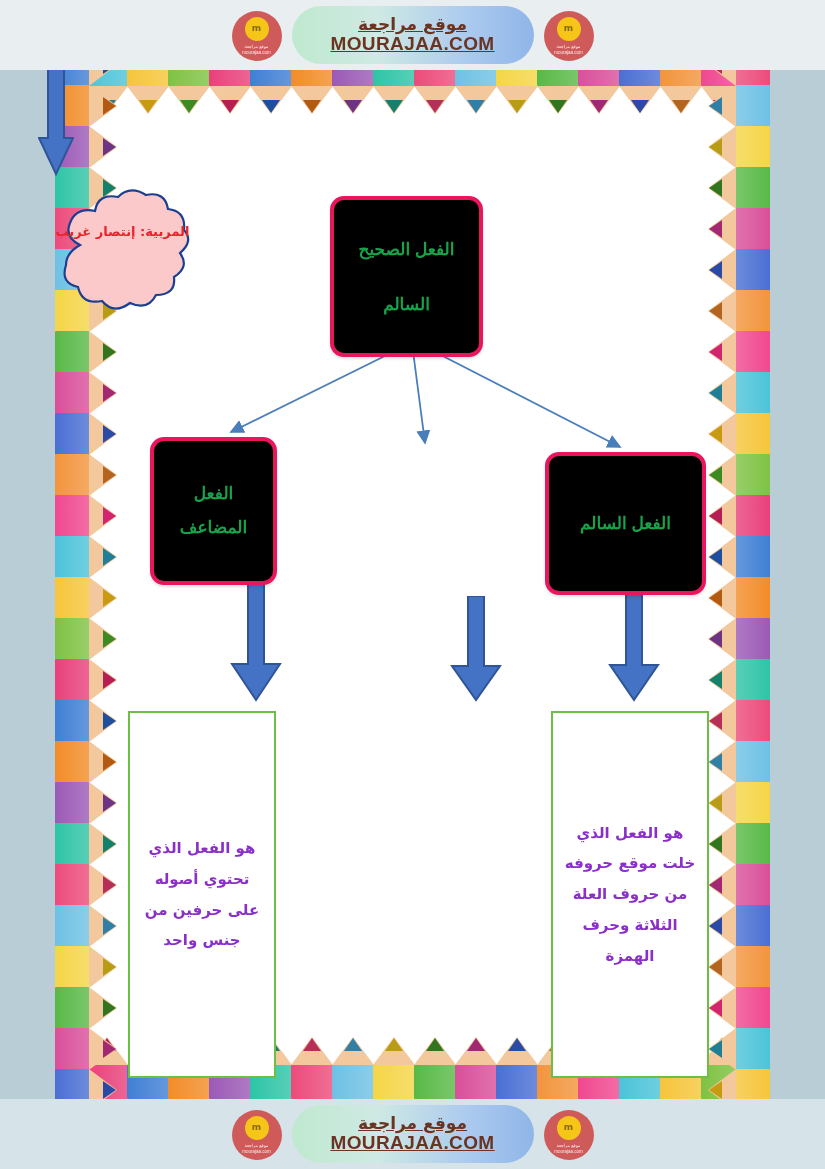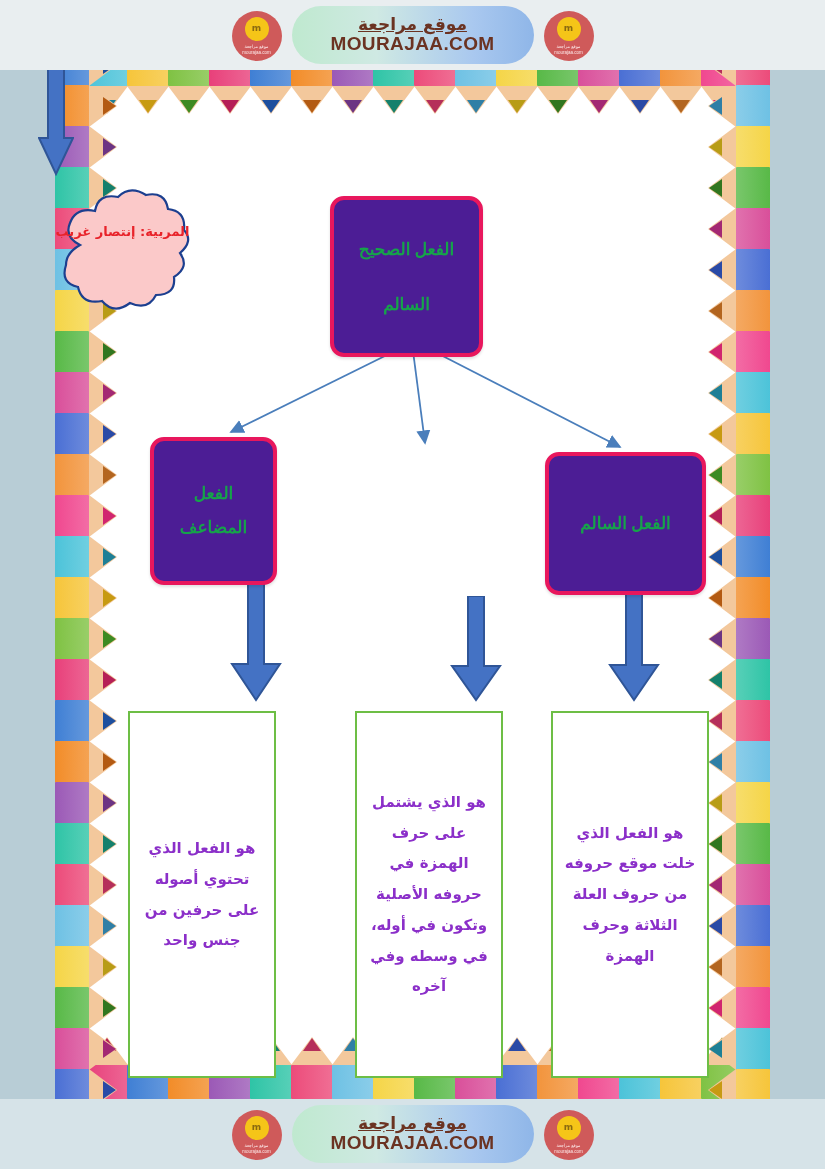--- a/index.html
+++ b/index.html
@@ -75,21 +75,21 @@
     display:flex;flex-direction:column;align-items:center;justify-content:center;
     line-height:1.05;
   }
   .wm-ar{
     font-size:17px;font-weight:bold;color:#6b3322;
     text-decoration:underline;direction:rtl;
     font-family:"DejaVu Sans", sans-serif;
   }
   .wm-en{
     font-size:19px;font-weight:bold;color:#6b3322;
-    letter-spacing:.4px;
+    text-decoration:underline;letter-spacing:.4px;
     font-family:"Liberation Sans", sans-serif;
   }
   .wm-badge{
     position:absolute;top:5px;width:50px;height:50px;border-radius:50%;
     background:#cf5a5a;
     display:flex;flex-direction:column;align-items:center;justify-content:center;
   }
   .wm-badge.left{right:-60px;}
   .wm-badge.right{left:-60px;}
   .wm-badge .disc{
@@ -124,27 +124,27 @@
     font-family:"DejaVu Sans", sans-serif;
   }
 
   
   #diagram{position:absolute;left:0;top:0;width:715px;height:1169px;z-index:25;}
   #connectors{position:absolute;left:0;top:0;width:715px;height:1169px;z-index:20;}
 
   
   .ybox{
     position:absolute;
-    background:#4c1d95;
+    background:#000000;
     border:4px solid #e8175d;
     border-radius:14px;
     display:flex;flex-direction:column;align-items:center;justify-content:center;
     text-align:center;direction:rtl;
     color:#16a34a;font-weight:bold;
-    font-family:Liberation Serif, serif;
+    font-family:Liberation Sans, sans-serif;
     box-shadow:0 2px 3px rgba(0,0,0,.12);
     z-index:26;
   }
   .ybox span{display:block;}
   #box-root{left:275px;top:196px;width:145px;height:153px;font-size:17px;}
   #box-root span:first-child{margin-bottom:34px;}
   #box-mudaaf{left:95px;top:437px;width:119px;height:140px;font-size:17px;line-height:2.0;}
   #box-mahmouz{left:302px;top:448px;width:143px;height:143px;font-size:17px;}
   #box-salim{left:490px;top:452px;width:153px;height:135px;font-size:17px;}
 
@@ -673,21 +673,20 @@
       <path d="M18 0 L34 0 L34 80 L50 80 L26 116 L2 80 L18 80 Z" fill="#4472c4" stroke="#2f5597" stroke-width="2"></path>
     </svg>
     <svg class="block-arrow" style="left:395px;top:596px;" width="52" height="106" viewBox="0 0 52 106">
       <path d="M18 0 L34 0 L34 70 L50 70 L26 104 L2 70 L18 70 Z" fill="#4472c4" stroke="#2f5597" stroke-width="2"></path>
     </svg>
     <svg class="block-arrow" style="left:553px;top:592px;" width="52" height="110" viewBox="0 0 52 110">
       <path d="M18 0 L34 0 L34 73 L50 73 L26 108 L2 73 L18 73 Z" fill="#4472c4" stroke="#2f5597" stroke-width="2"></path>
     </svg>
 
     <div class="gbox" id="desc-mudaaf">هو الفعل الذي تحتوي أصوله على حرفين من جنس واحد</div>
-    <div class="gbox" id="desc-mahmouz">هو الذي يشتمل على حرف الهمزة في حروفه الأصلية وتكون في أوله، في وسطه وفي آخره</div>
     <div class="gbox" id="desc-salim">هو الفعل الذي خلت موقع حروفه من حروف العلة الثلاثة وحرف الهمزة</div>
   </div>
 </div>
 
 <svg class="edge-arrow" width="36" height="148" viewBox="0 0 36 148">
   <path d="M10 0 L26 0 L26 110 L35 110 L18 146 L1 110 L10 110 Z" fill="#4472c4" stroke="#2f5597" stroke-width="2"></path>
 </svg>
 
 <div class="wm-band wm-top">
   <div class="wm-pill">

